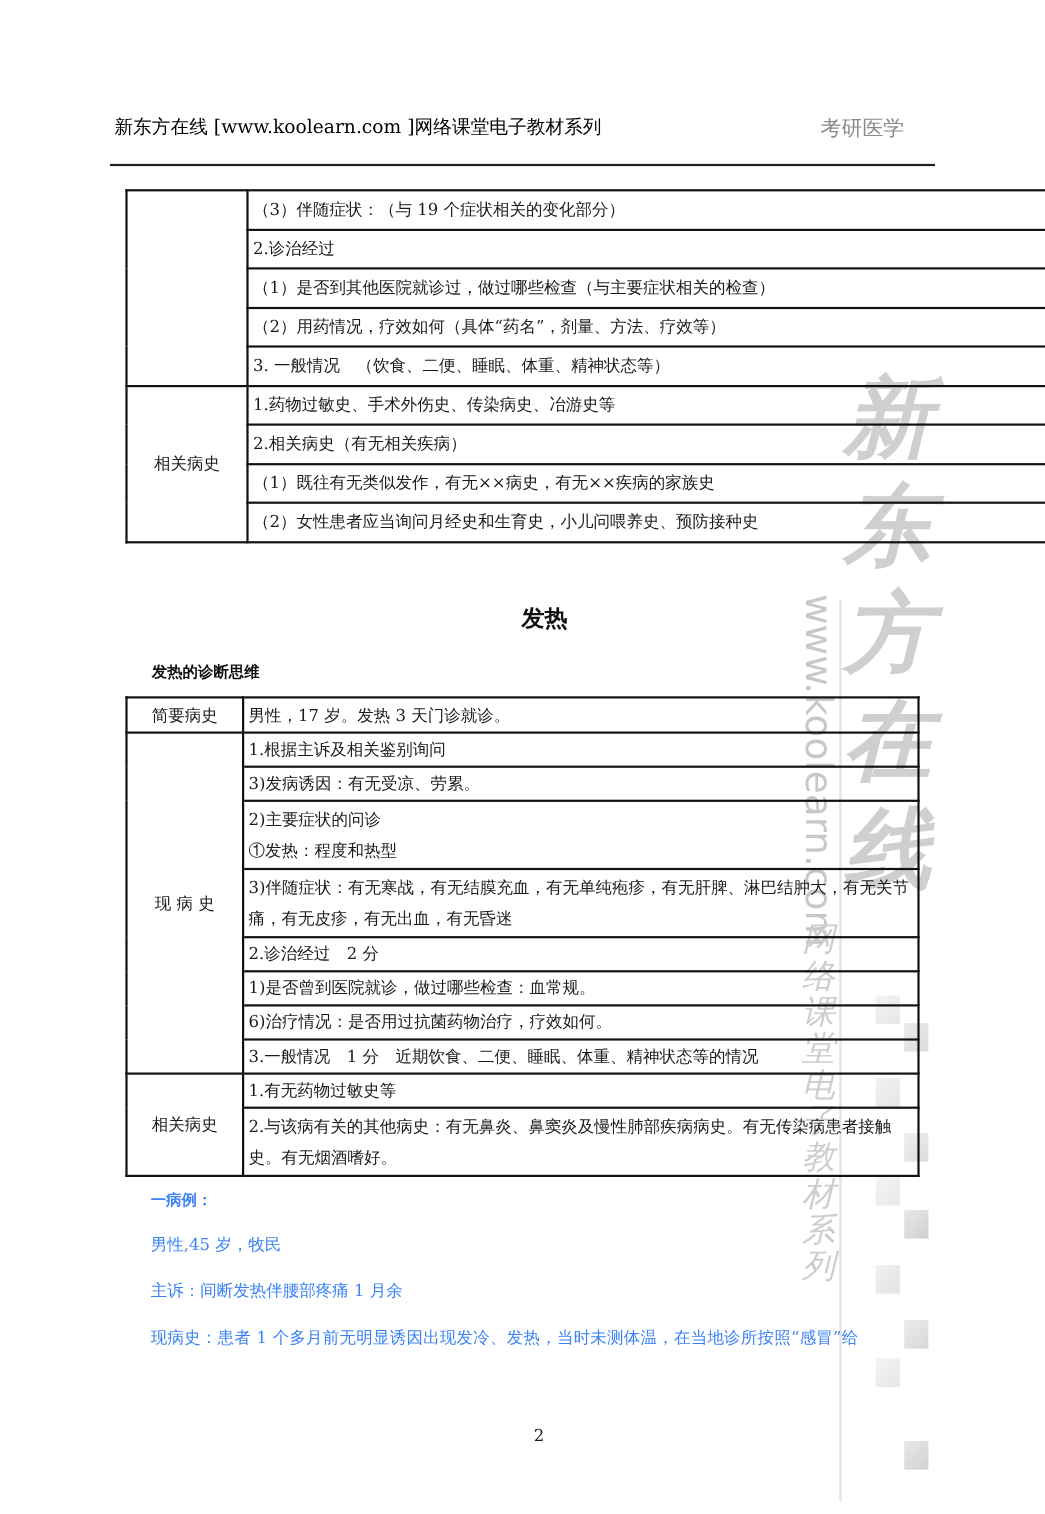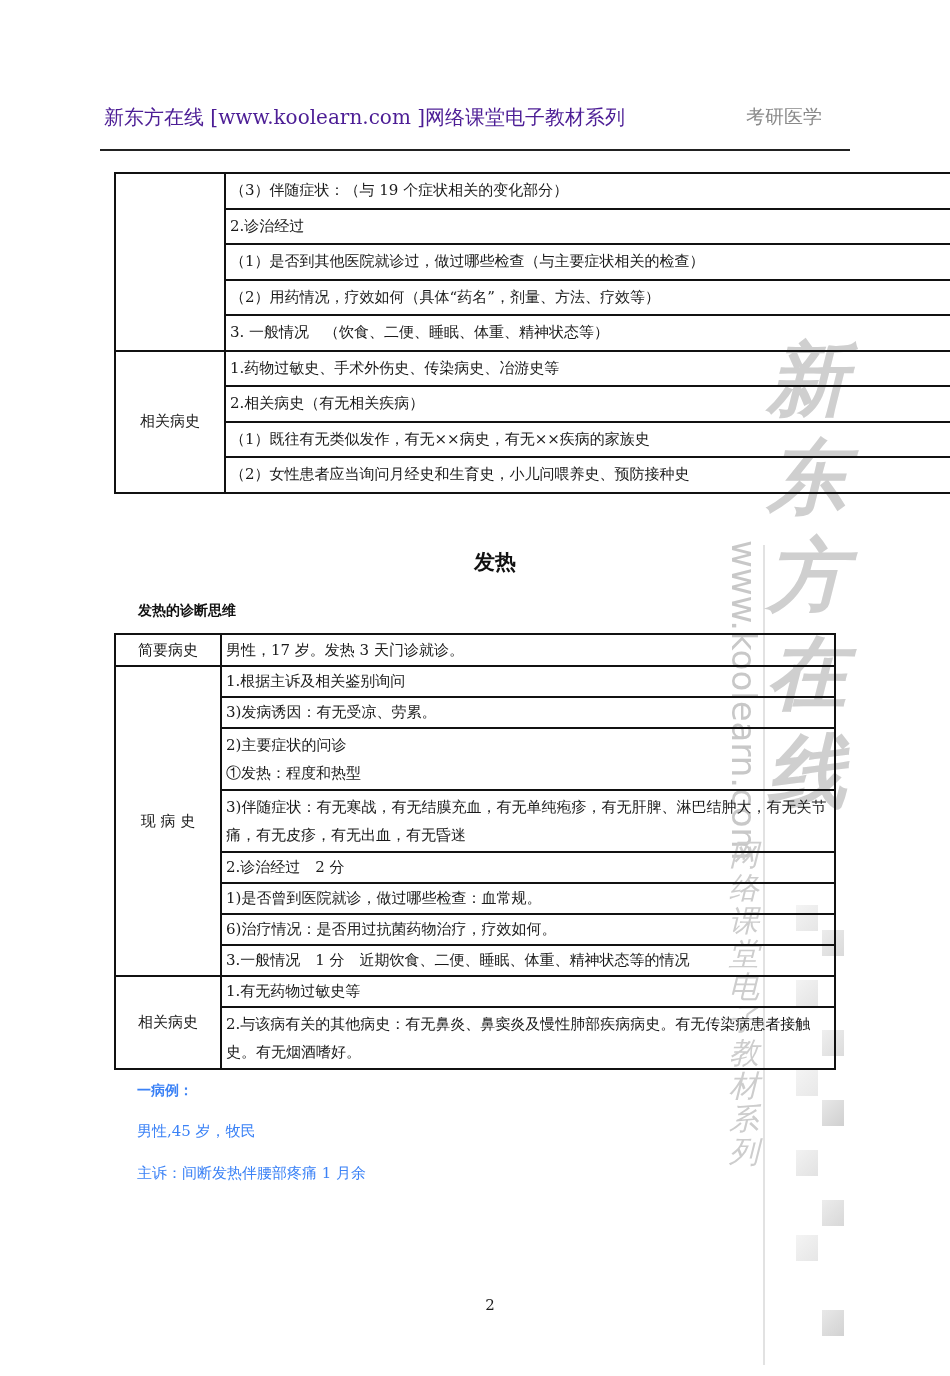--- a/index.html
+++ b/index.html
@@ -1,21 +1,21 @@
 <!DOCTYPE html>
 <html><head>
 <meta charset="utf-8">
 <style>
   html, body { margin: 0; padding: 0; background: #ffffff; }
   body { width: 950px; height: 1376px; position: relative; overflow: hidden;
          font-family: "DejaVu Serif", "Liberation Serif", serif; color: #1a1a1a; }
   .page { position: absolute; left: 0; top: 0; width: 950px; height: 1376px; }
 
   
-  .hdr-left { position: absolute; left: 104px; top: 104px; font-size: 20px; color: #4c1d95; }
+  .hdr-left { position: absolute; left: 104px; top: 104px; font-size: 17px; color: #000000; }
   .hdr-right { position: absolute; left: 746px; top: 104px; font-size: 19px; color: #8a8a8a; }
   .hdr-rule { position: absolute; left: 100px; top: 149px; width: 750px; height: 2px; background: #222; }
 
   
   .wm-big { position: absolute; left: 762px; top: 330px; width: 90px;
             font-family: "DejaVu Serif", serif; font-style: italic; font-weight: bold;
             font-size: 80px; line-height: 98px; color: #cfcfcf; text-align: center; }
   .wm-url { position: absolute; left: 724px; top: 540px; width: 40px; height: 300px;
             writing-mode: vertical-rl; font-family: "DejaVu Sans", sans-serif;
             font-size: 34px; color: #c8c8c8; letter-spacing: 0px; }
@@ -162,15 +162,16 @@
     </tr>
     <tr style="height:58px;">
           <td class="lh2">2.与该病有关的其他病史：有无鼻炎、鼻窦炎及慢性肺部疾病病史。有无传染病患者接触史。有无烟酒嗜好。</td>
         </tr>
   </tbody>
     </table>
 
   <div class="para bold" style="left:137px;top:1082px;">一病例：</div>
   <div class="para" style="left:137px;top:1122px;">男性,45 岁，牧民</div>
   <div class="para" style="left:137px;top:1164px;">主诉：间断发热伴腰部疼痛 1 月余</div>
+  <div class="para" style="left:137px;top:1207px;letter-spacing:0.2px;">现病史：患者 1 个多月前无明显诱因出现发冷、发热，当时未测体温，在当地诊所按照“感冒”给</div>
 
   <div class="pageno">2</div>
 </div>
 
 </body></html>

